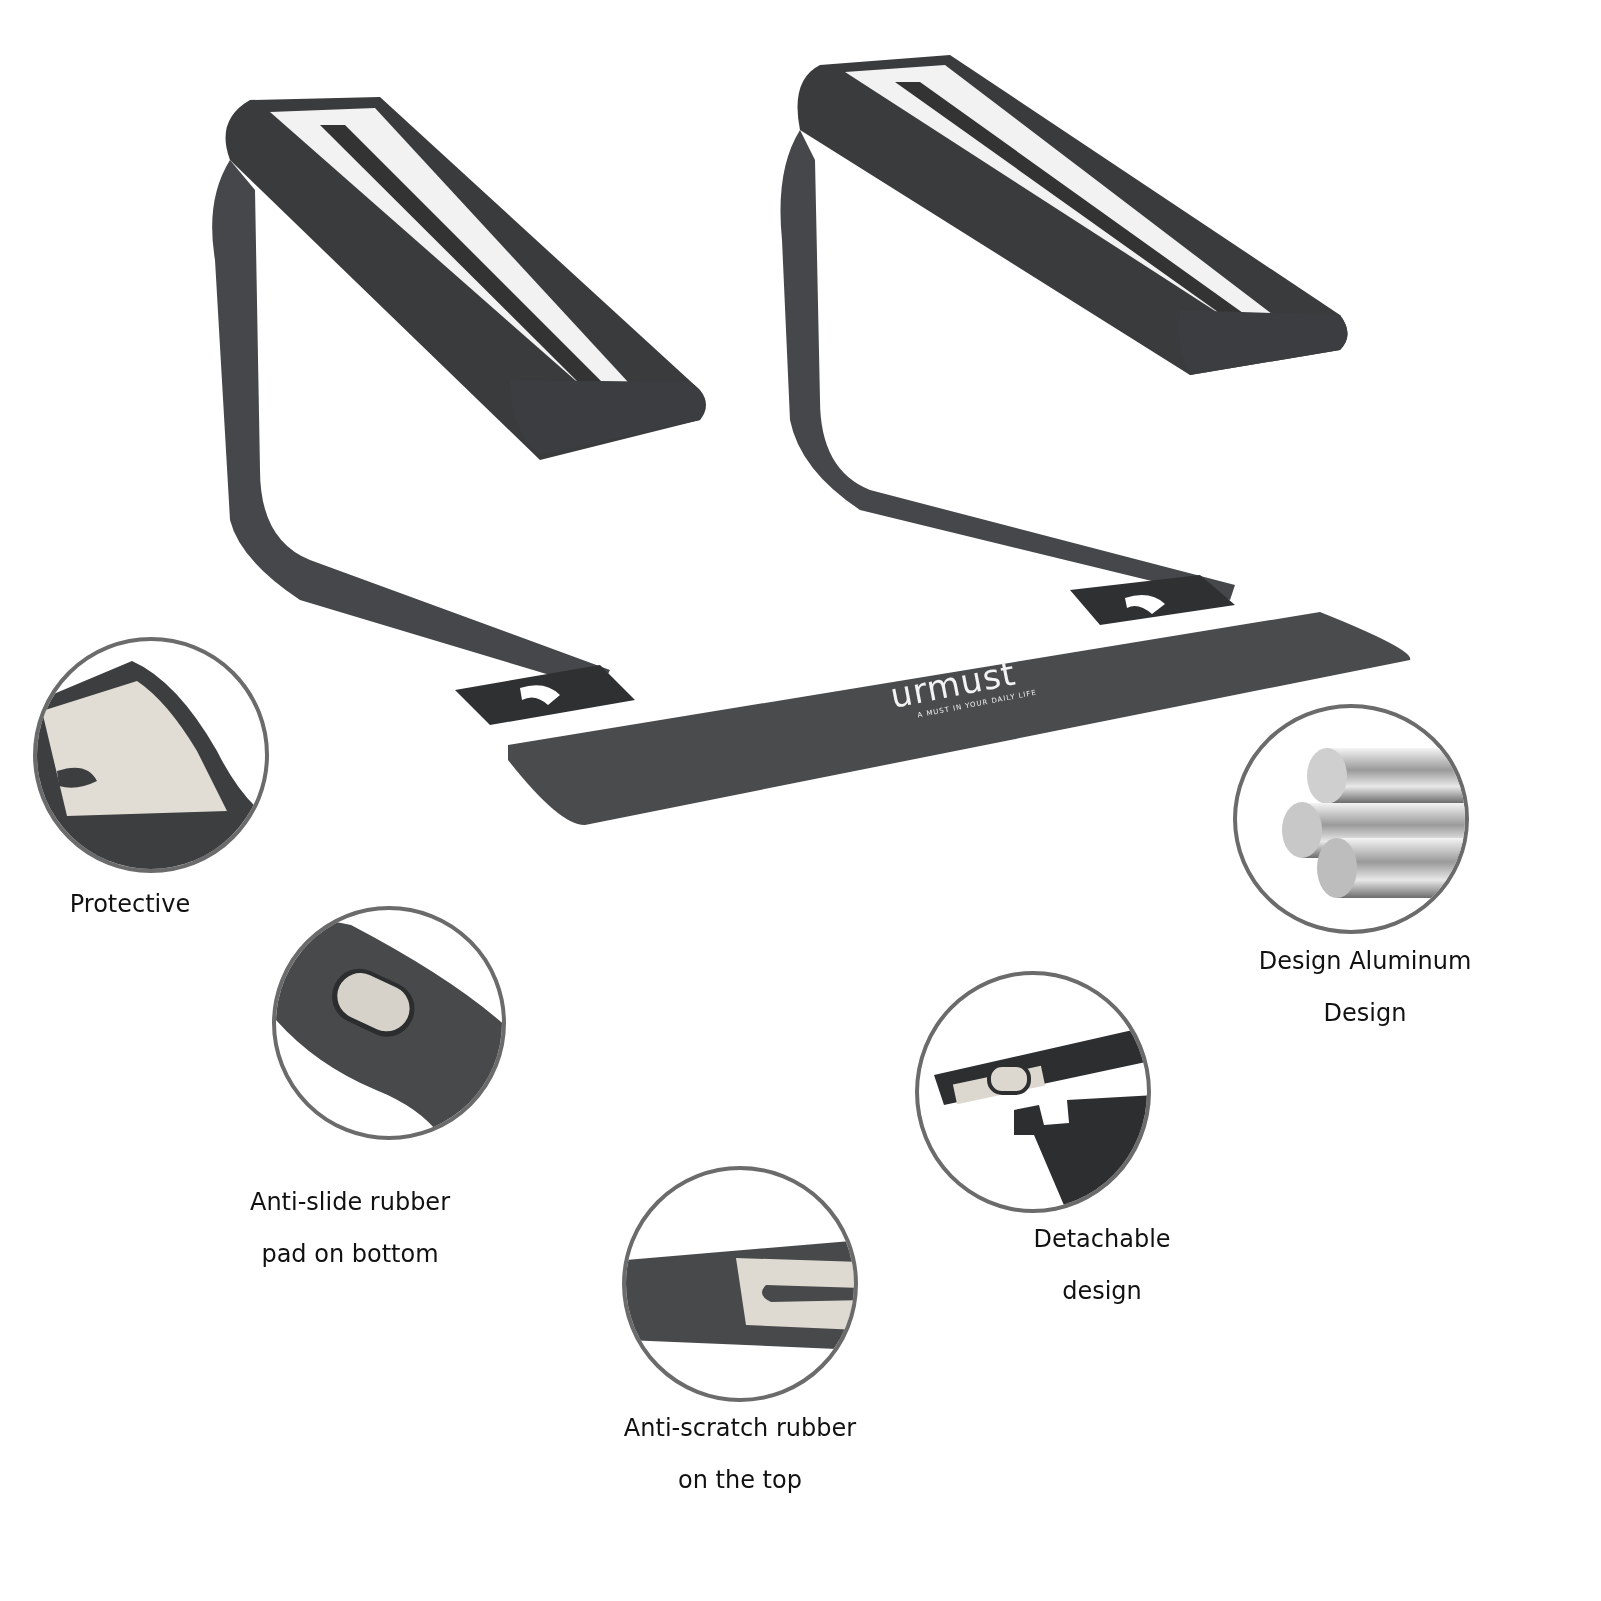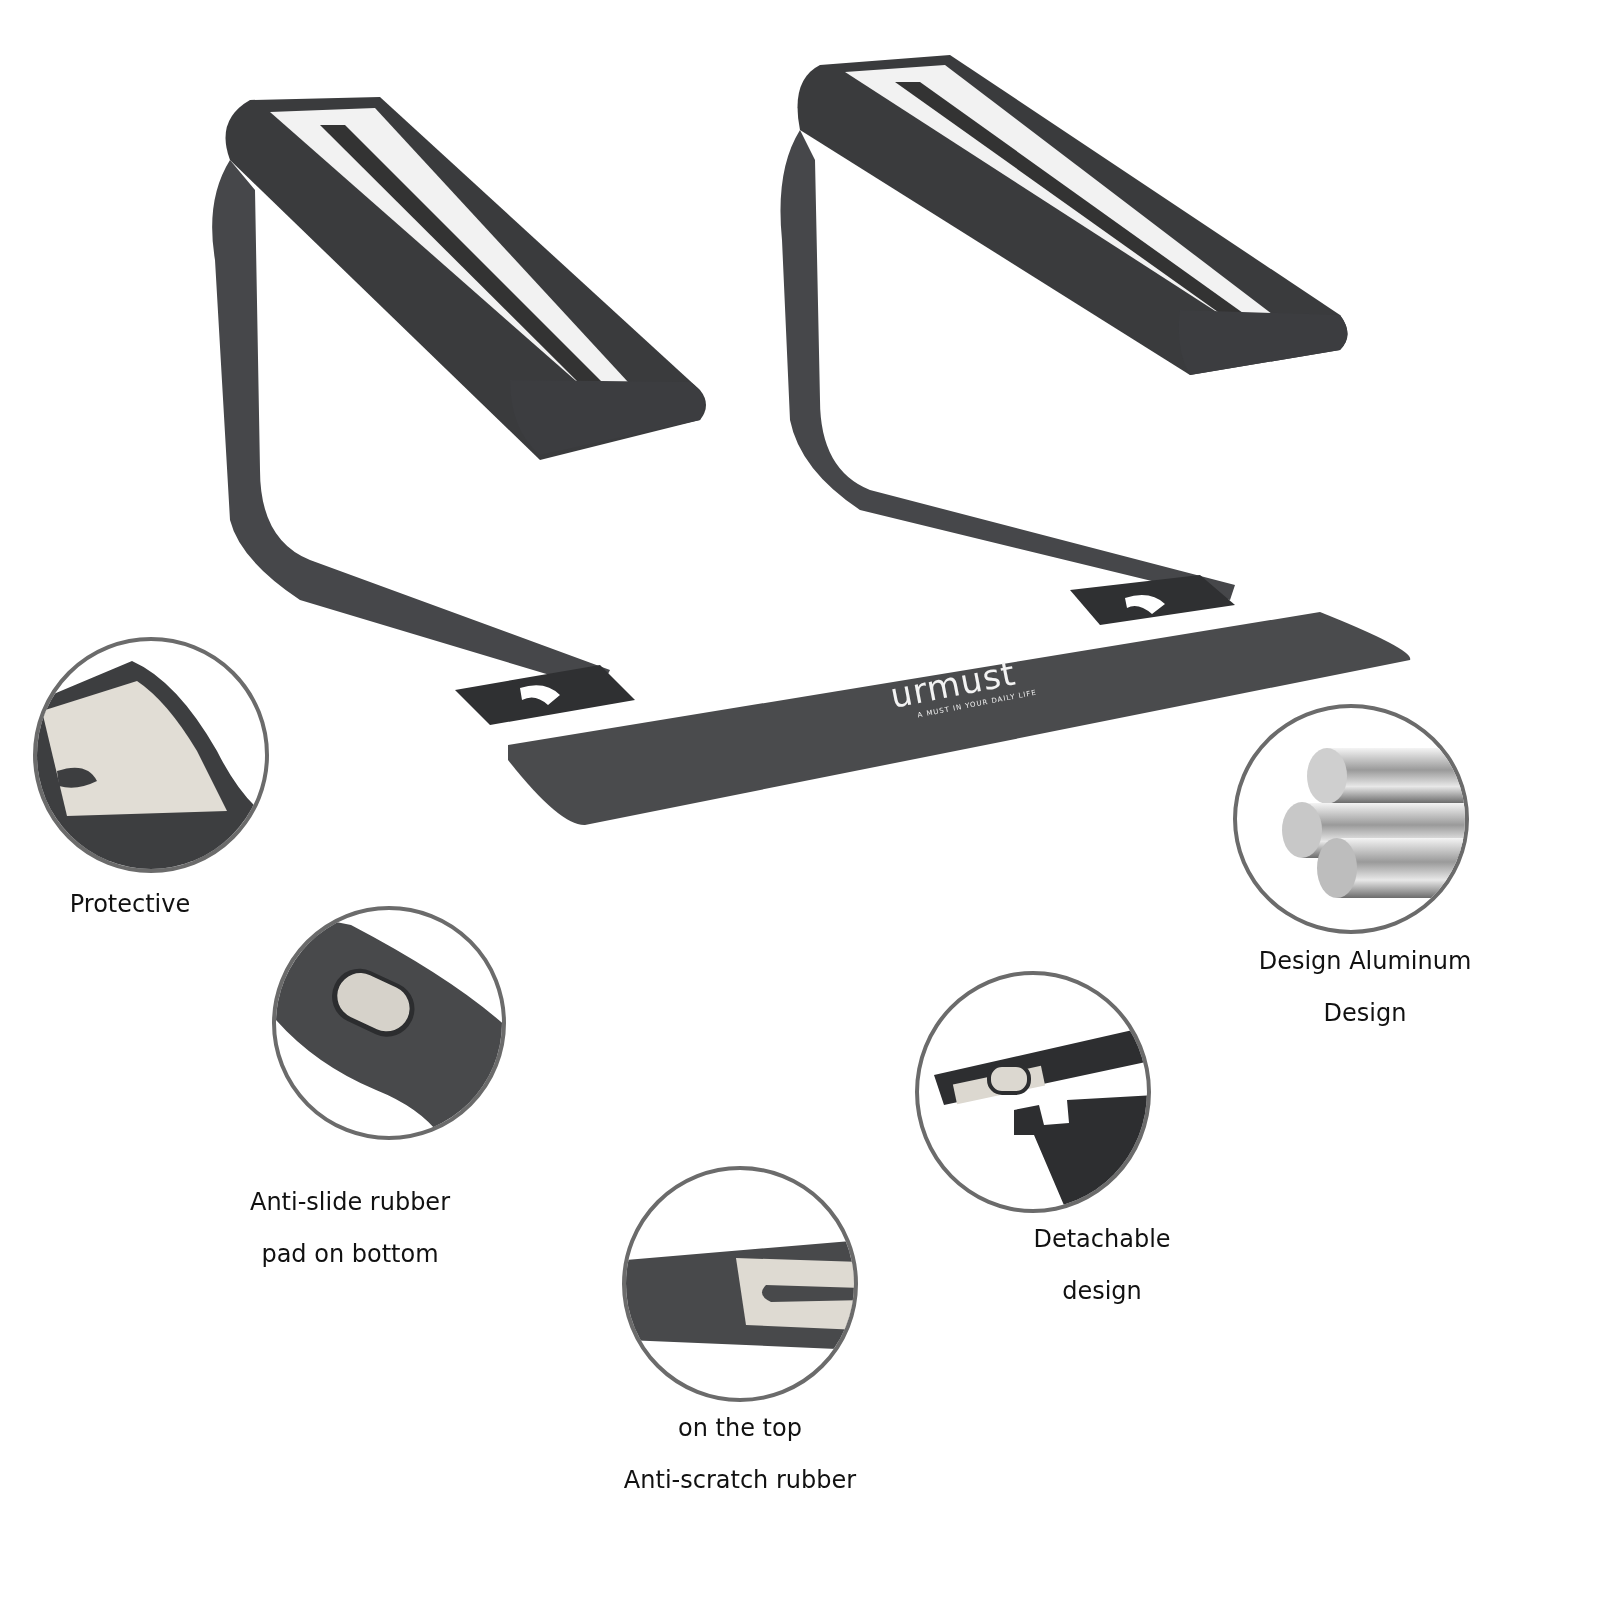--- a/index.html
+++ b/index.html
@@ -69,22 +69,22 @@
 </div>
 
 <div class="circle" style="left:622px;top:1166px;width:236px;height:236px;">
   <svg width="236" height="236">
     <path d="M0 90 L236 70 L236 180 L0 170 Z" fill="#48494b"></path>
     <path d="M110 88 L236 92 L236 160 L120 155 Z" fill="#dedad2"></path>
     <path d="M140 115 Q130 125 145 132 L236 130 L236 118 Z" fill="#48494b"></path>
   </svg>
 </div>
 <div class="label" style="left:520px;top:1402px;width:440px;">
+  <div>Anti-scratch rubber</div>
   <div>on the top</div>
-  <div>Anti-scratch rubber</div>
 </div>
 
 <div class="circle" style="left:915px;top:971px;width:236px;height:242px;">
   <svg width="236" height="242">
     <path d="M15 100 L236 50 L236 85 L25 130 Z" fill="#2d2e30"></path>
     <rect x="35" y="100" width="90" height="20" fill="#dcd8d0" transform="rotate(-12 80 110)"></rect>
     <rect x="70" y="90" width="40" height="28" rx="13" fill="#dcd8d0" stroke="#2d2e30" stroke-width="4"></rect>
     <path d="M95 135 L120 130 L125 150 L150 148 L148 125 L236 120 L236 242 L150 242 L115 160 L95 160 Z" fill="#2d2e30"></path>
   </svg>
 </div>

